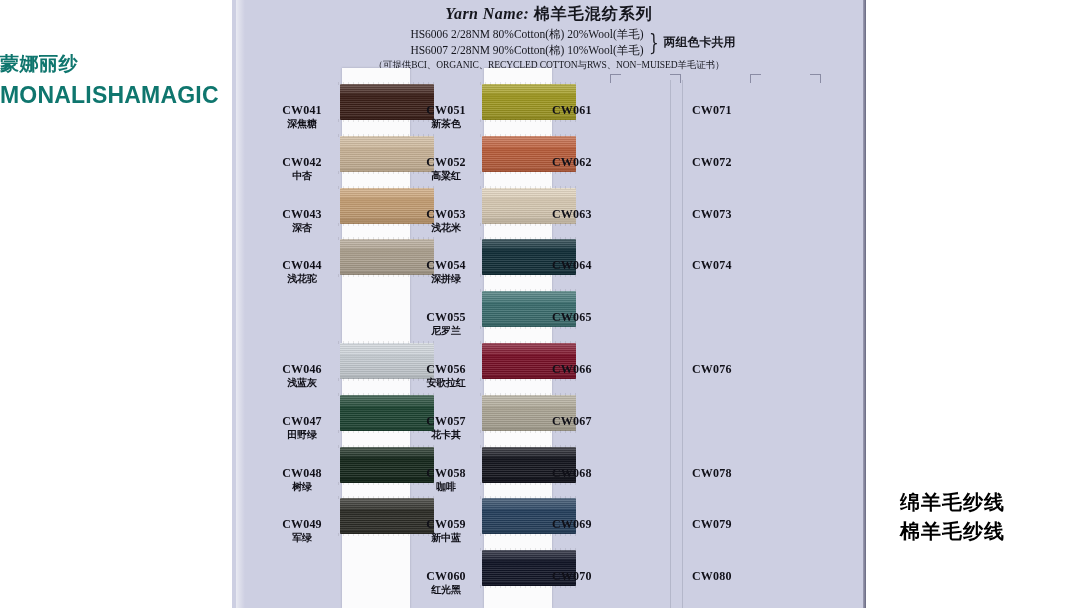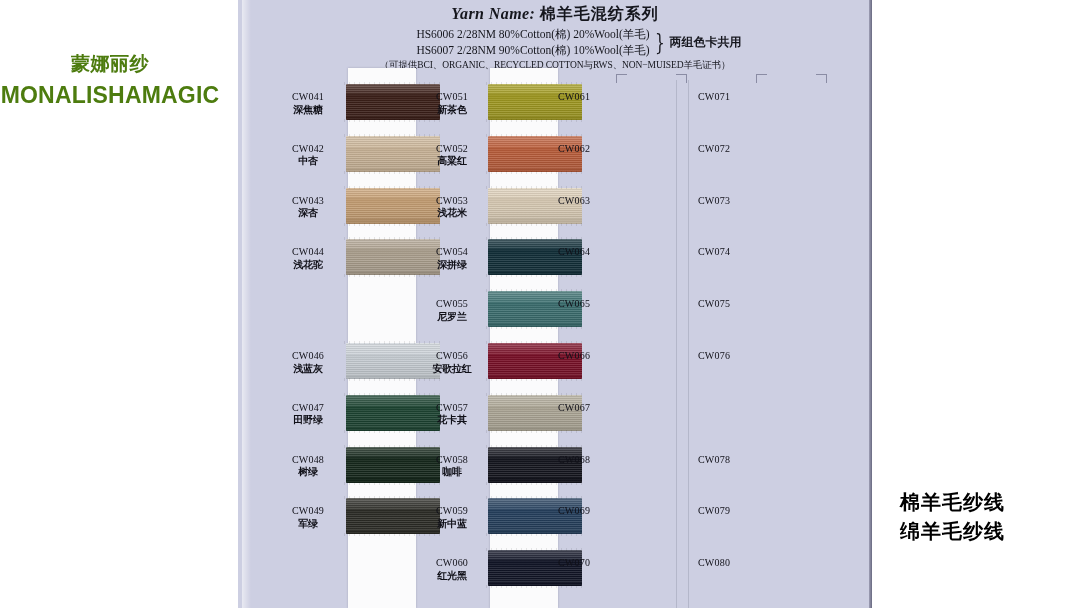--- a/index.html
+++ b/index.html
@@ -19,22 +19,22 @@
     height: 608px;
     background: #ffffff;
   }
 
   
   .brand-left {
     position: absolute;
     left: 0px;
     top: 52px;
     width: 220px;
-    text-align: center;
-    color: #4d7c0f;
+    text-align: left;
+    color: #0f766e;
     line-height: 1.18;
   }
   .brand-left .cn {
     font-size: 19px;
     font-weight: 700;
     letter-spacing: 0.5px;
     font-family: "DejaVu Sans", "Liberation Sans", sans-serif;
   }
   .brand-left .en {
     font-size: 23px;
@@ -56,21 +56,21 @@
   .brand-right div {
     font-size: 20px;
     font-weight: 700;
     letter-spacing: 1px;
     font-family: "DejaVu Sans", "Liberation Sans", sans-serif;
   }
 
   
   #card {
     position: absolute;
-    left: 238px;
+    left: 232px;
     top: 0px;
     width: 634px;
     height: 608px;
     background: linear-gradient(100deg,#c9cbe0 0%, #ccced f 10%, #cfd1e2 55%, #c6c8dd 100%);
     background-color: #cdcfe2;
     overflow: hidden;
   }
   #card::before {           
     content: "";
     position: absolute;
@@ -182,23 +182,24 @@
     position: absolute;
     top: 11px;
     width: 64px;
     text-align: center;
     font-family: "Liberation Serif", "DejaVu Serif", serif;
     color: #101018;
     line-height: 1.25;
   }
   .slot .code {
     display: block;
-    font-size: 10px;
+    font-size: 12px;
     letter-spacing: .2px;
-    font-weight: 400;
+    font-weight: 700;
+    margin-top: 12px;
   }
   .slot .name {
     display: block;
     font-size: 10px;
     font-family: "DejaVu Sans", "Liberation Sans", sans-serif;
     font-weight: 600;
     letter-spacing: -.2px;
   }
   .col.c1 .label { left: 8px; }
   .col.c2 .label { left: 2px; }
@@ -267,22 +268,22 @@
 <body>
 
 <div id="stage">
 
   <div class="brand-left">
     <div class="cn">蒙娜丽纱</div>
     <div class="en">MONALISHAMAGIC</div>
   </div>
 
   <div class="brand-right">
+    <div>绵羊毛纱线</div>
     <div>棉羊毛纱线</div>
-    <div>绵羊毛纱线</div>
   </div>
 
   <div id="card">
 
     <div class="card-header">
       <div class="hdr-title">
         <span>Yarn Name:</span>
         <span class="cnpart">棉羊毛混纺系列</span>
       </div>
       <div class="hdr-lines">
@@ -593,25 +594,20 @@
           <div class="slot" style="top: 103.6px;">
             <div class="label">
               <span class="code">CW073</span>
             </div>
           </div>
           <div class="slot" style="top: 155.4px;">
             <div class="label">
               <span class="code">CW074</span>
             </div>
           </div>
-          <div class="slot" style="top: 207.2px;">
-            <div class="label">
-              <span class="code">CW075</span>
-            </div>
-          </div>
           <div class="slot" style="top: 259px;">
             <div class="label">
               <span class="code">CW076</span>
             </div>
           </div>
           <div class="slot" style="top: 362.6px;">
             <div class="label">
               <span class="code">CW078</span>
             </div>
           </div>

